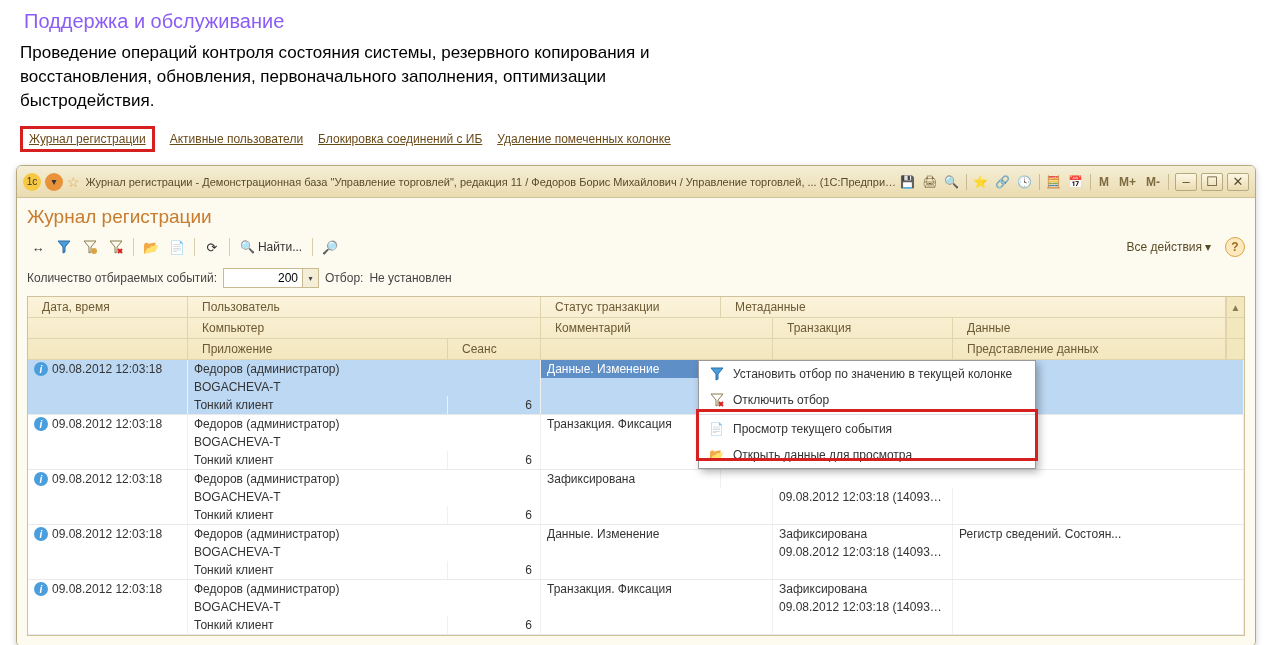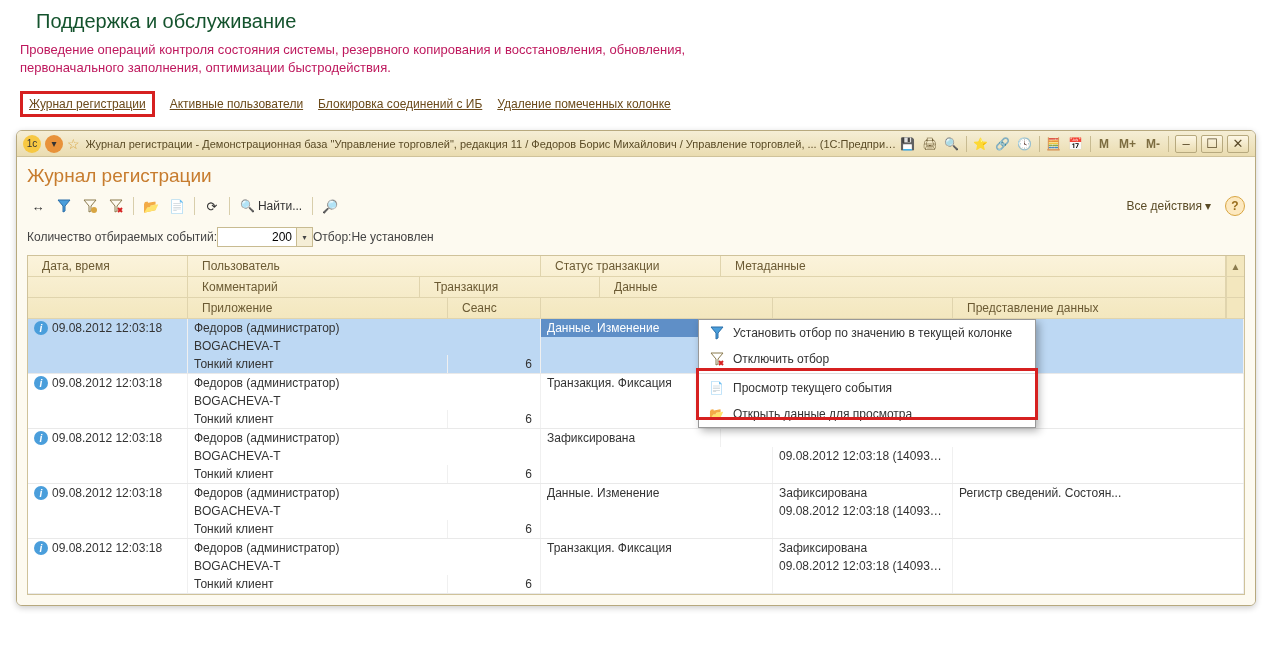--- a/index.html
+++ b/index.html
@@ -1,28 +1,28 @@
 <!DOCTYPE html>
 <html><head>
 <meta charset="utf-8">
 <style>
   * { box-sizing: border-box; }
   body { margin: 0; font-family: Arial, sans-serif; font-size: 12px; background: #fff; color: #333; }
   
   .page-top { padding: 10px 20px 5px 20px; }
-  .page-title { color: #14532d; font-size: 20px; margin: 0 0 8px 16px; font-weight: normal; }
-  .page-desc { font-size: 13px; color: #be185d; line-height: 1.4; max-width: 700px; }
+  .page-title { color: #8b5cf6; font-size: 20px; margin: 0 0 8px 4px; font-weight: normal; }
+  .page-desc { font-size: 17px; color: #000000; line-height: 1.4; max-width: 700px; }
   .links-row { margin-top: 14px; display: flex; gap: 15px; align-items: center; }
   .links-row a { color: #6b4a1a; text-decoration: underline; cursor: pointer; }
   .highlight-link { border: 3px solid #d62020; padding: 3px 6px; display: inline-block; }
   .highlight-link a { color: #6b4a1a; }
   
   .app-window { margin: 8px 16px 10px 16px; border: 1px solid #b7a97e; border-radius: 6px; overflow: hidden; box-shadow: 0 2px 6px rgba(0,0,0,0.2); background: #fff; }
   
-  .titlebar { background: linear-gradient(#f5eed6, #eadcb0); height: 26px; display: flex; align-items: center; padding: 0 6px; border-bottom: 1px solid #cfc29a; }
+  .titlebar { background: linear-gradient(#f5eed6, #eadcb0); height: 32px; display: flex; align-items: center; padding: 0 6px; border-bottom: 1px solid #cfc29a; }
   .tb-icon { width: 18px; height: 18px; border-radius: 50%; margin-right: 4px; display: inline-flex; align-items: center; justify-content: center; font-size: 10px; }
   .tb-yellow { background: #f7c842; }
   .tb-orange { background: #e8923a; }
   .tb-star { color: #d8a542; font-size: 14px; margin-right: 6px; }
   .tb-title { flex: 1; font-size: 11px; color: #5a4b26; white-space: nowrap; overflow: hidden; text-overflow: ellipsis; }
   .tb-right { display: flex; align-items: center; gap: 2px; }
   .tb-btn { width: 20px; height: 18px; display: inline-flex; align-items: center; justify-content: center; font-size: 12px; color: #6b5a33; cursor: pointer; border-radius: 2px; }
   .tb-sep { width: 1px; height: 16px; background: #c8bb91; margin: 0 2px; }
   .tb-m { font-weight: bold; color: #7c6c40; font-size: 12px; padding: 0 4px; }
   .wc-min, .wc-max, .wc-close { width: 22px; height: 18px; display: inline-flex; align-items: center; justify-content: center; font-size: 13px; color: #5a4a28; border: 1px solid #b7a97e; background: linear-gradient(#fdf7e5,#eadcb0); margin-left: 2px; cursor: pointer; border-radius: 2px; }
@@ -31,21 +31,21 @@
   .panel-title { color: #c77c2e; font-size: 19px; margin: 2px 0 6px 0; font-weight: normal; }
   
   .toolbar { display: flex; align-items: center; gap: 4px; padding: 2px 0 8px 0; }
   .tool-btn { width: 22px; height: 22px; border: 1px solid transparent; display: inline-flex; align-items: center; justify-content: center; border-radius: 3px; cursor: pointer; font-size: 13px; }
   .tool-sep { width: 1px; height: 18px; background: #d8ceab; margin: 0 2px; }
   .tool-find { display: inline-flex; align-items: center; gap: 3px; padding: 2px 4px; cursor: pointer; }
   .spacer { flex: 1; }
   .all-actions { color: #5a4b26; cursor: pointer; padding: 2px 6px; display: inline-flex; align-items: center; gap: 3px; }
   .help-btn { width: 20px; height: 20px; border-radius: 50%; border: 1px solid #d8a542; background: #fde9c0; color: #9a6d1c; display: inline-flex; align-items: center; justify-content: center; cursor: pointer; font-weight: bold; margin-left: 4px; }
   
-  .filter-row { display: flex; align-items: center; padding: 2px 0 8px 0; font-size: 12px; color: #444; }
+  .filter-row { display: flex; align-items: center; gap: 6px; padding: 2px 0 8px 0; font-size: 12px; color: #444; }
   .filter-row input { width: 80px; height: 20px; border: 1px solid #c8bb91; text-align: right; padding-right: 4px; font-size: 12px; }
   .spin { display: inline-flex; align-items: center; }
   .spin-btn { width: 16px; height: 20px; border: 1px solid #c8bb91; background: #f5eed6; display: inline-flex; align-items: center; justify-content: center; font-size: 8px; cursor: pointer; border-left: none; }
   
   .grid { border: 1px solid #cfc29a; background: #fff; position: relative; }
   .grid-head { background: linear-gradient(#fbf3db, #f3e7be); }
   .grid-head-row { display: flex; border-bottom: 1px solid #e0d4ad; }
   .gh-cell { padding: 3px 14px; border-right: 1px solid #e0d4ad; color: #6b5a33; font-size: 12px; }
   .c-date { width: 160px; flex-shrink: 0; }
   .c-user { width: 260px; flex-shrink: 0; }
@@ -174,20 +174,21 @@
       <div class="grid-head">
         <div class="grid-head-row">
           <div class="gh-cell c-date">Дата, время</div>
           <div class="gh-cell c-user" style="width:353px">Пользователь</div>
           <div class="gh-cell c-trans">Статус транзакции</div>
           <div class="gh-cell c-meta">Метаданные</div>
           <div class="c-scroll">▲</div>
         </div>
         <div class="grid-head-row">
           <div class="gh-cell c-date"></div>
+          <div class="gh-cell c-user" style="width:353px">Компьютер</div>
           <div class="gh-cell c-event">Комментарий</div>
           <div class="gh-cell c-trans">Транзакция</div>
           <div class="gh-cell c-meta">Данные</div>
           <div class="c-scroll"></div>
         </div>
         <div class="grid-head-row">
           <div class="gh-cell c-date"></div>
           <div class="gh-cell c-user">Приложение</div>
           <div class="gh-cell c-sess">Сеанс</div>
           <div class="gh-cell c-event"></div>

